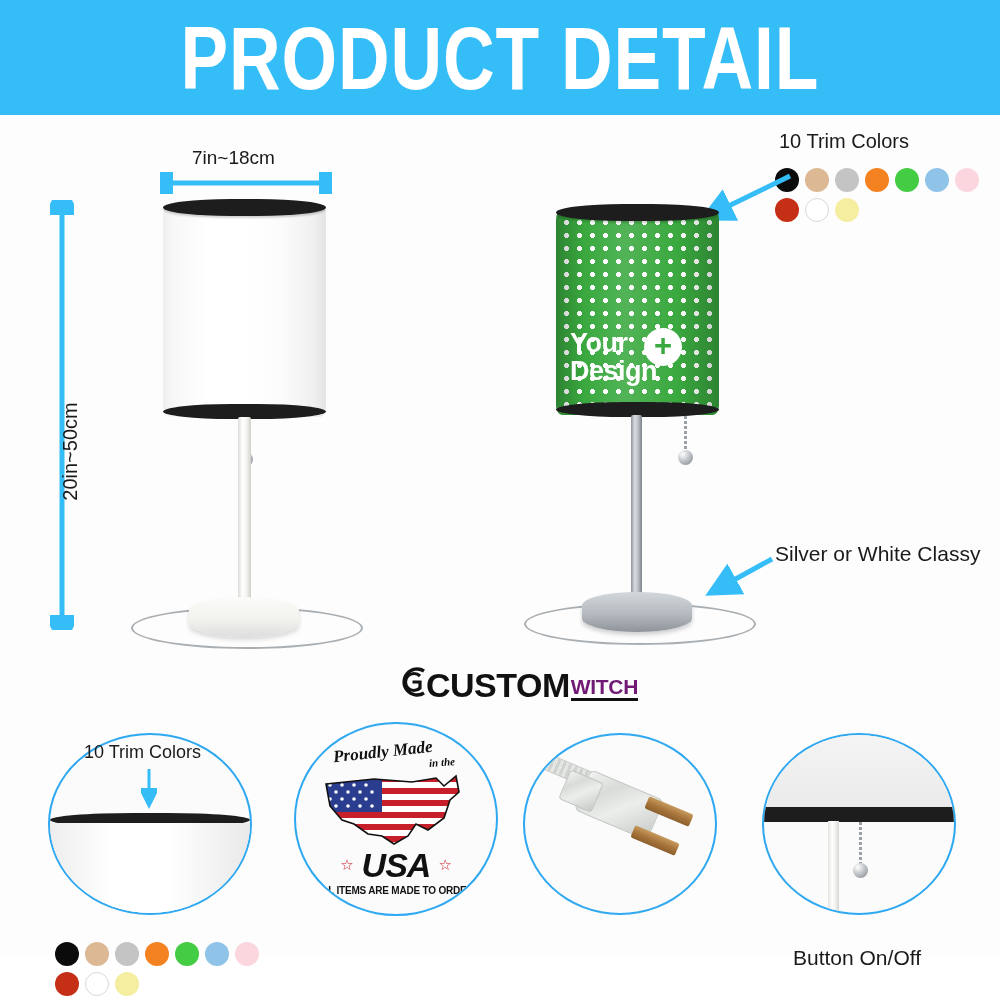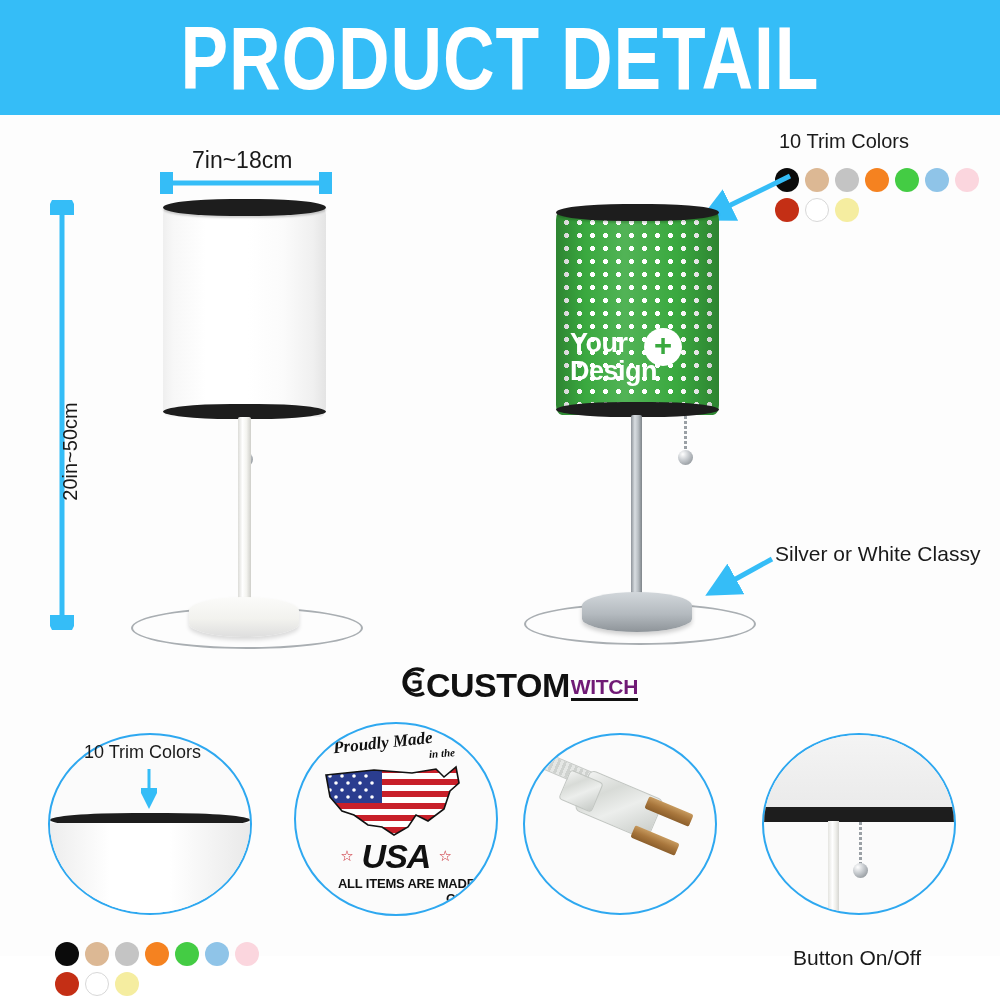--- a/index.html
+++ b/index.html
@@ -94,21 +94,21 @@
   
   .usa-inner { position: absolute; inset: 0; display: flex; flex-direction: column;
                align-items: center; justify-content: center; }
   .usa-top { font-family: "Liberation Serif", serif; font-style: italic; font-weight: bold;
              font-size: 17px; color: #111; }
   .usa-in-the { font-family: "Liberation Serif", serif; font-style: italic; font-weight: bold;
                 font-size: 11px; color: #111; }
   .usa-big { font-family: "Liberation Sans", sans-serif; font-style: italic; font-weight: bold;
              font-size: 34px; color: #111; letter-spacing: -1px; line-height: 1; }
   .usa-small { font-family: "Liberation Sans", sans-serif; font-weight: bold;
-               font-size: 13px; color: #111; letter-spacing: -0.2px; text-align: right; }
+               font-size: 10px; color: #111; letter-spacing: -0.2px; }
   .star { color: #c8202a; font-size: 15px; }
 
   
   .plug-body { position: absolute; border-radius: 6px;
     background: linear-gradient(135deg,#f2f3f2 0%,#d8dbd7 30%,#eceeec 55%,#c6cac6 100%);
     border: 1px solid #c2c6c2; }
   .prong { position: absolute; border-radius: 2px;
     background: linear-gradient(to bottom,#c79a5e 0%,#a8763c 50%,#8c5f2c 100%); }
   .cable { position: absolute; border-radius: 8px;
     background: repeating-linear-gradient(90deg,#e5e7e5 0 3px,#cfd2cf 3px 6px);
@@ -151,21 +151,21 @@
     <defs>
       <marker id="ahL" markerWidth="7" markerHeight="7" refX="6" refY="3.5" orient="auto">
         <polygon points="7 0, 0 3.5, 7 7" fill="#35bdf7"></polygon>
         </marker>
       <marker id="ahR" markerWidth="7" markerHeight="7" refX="1" refY="3.5" orient="auto">
         <polygon points="0 0, 7 3.5, 0 7" fill="#35bdf7"></polygon>
         </marker>
     </defs>
     <line x1="8" y1="11" x2="164" y2="11" stroke="#35bdf7" stroke-width="5" marker-start="url(#ahL)" marker-end="url(#ahR)"></line>
   </svg>
-  <div class="lbl" style="left:192px; top:147px; font-size:23px;">7in~18cm</div>
+  <div class="lbl" style="left:192px; top:147px; font-size:19px;">7in~18cm</div>
 
   <svg style="position:absolute; left:50px; top:200px;" width="24" height="430">
     <defs>
       <marker id="ahU" markerWidth="7" markerHeight="7" refX="6" refY="3.5" orient="auto">
         <polygon points="7 0, 0 3.5, 7 7" fill="#35bdf7"></polygon>
         </marker>
       <marker id="ahD" markerWidth="7" markerHeight="7" refX="1" refY="3.5" orient="auto">
         <polygon points="0 0, 7 3.5, 0 7" fill="#35bdf7"></polygon>
         </marker>
     </defs>

